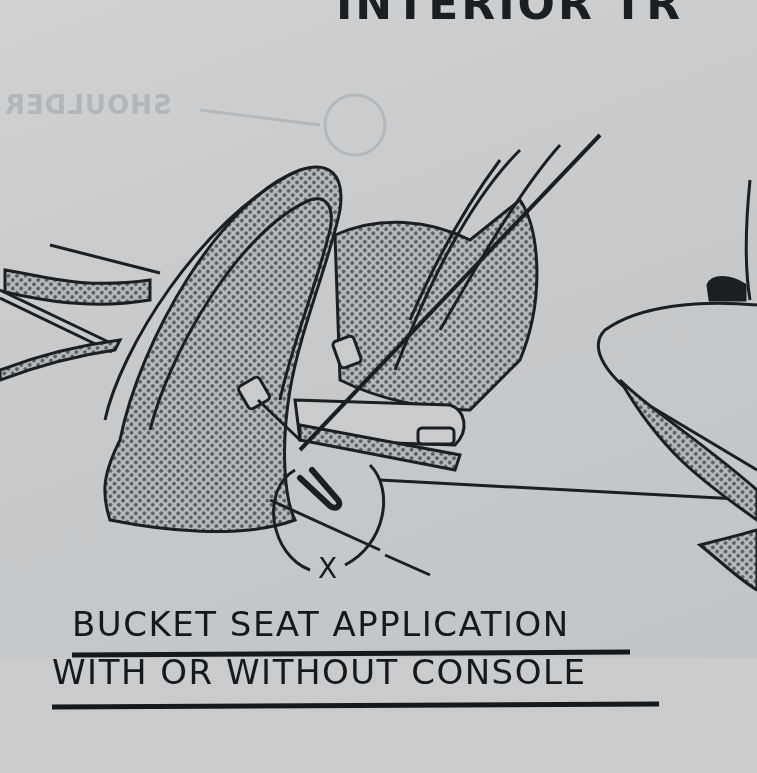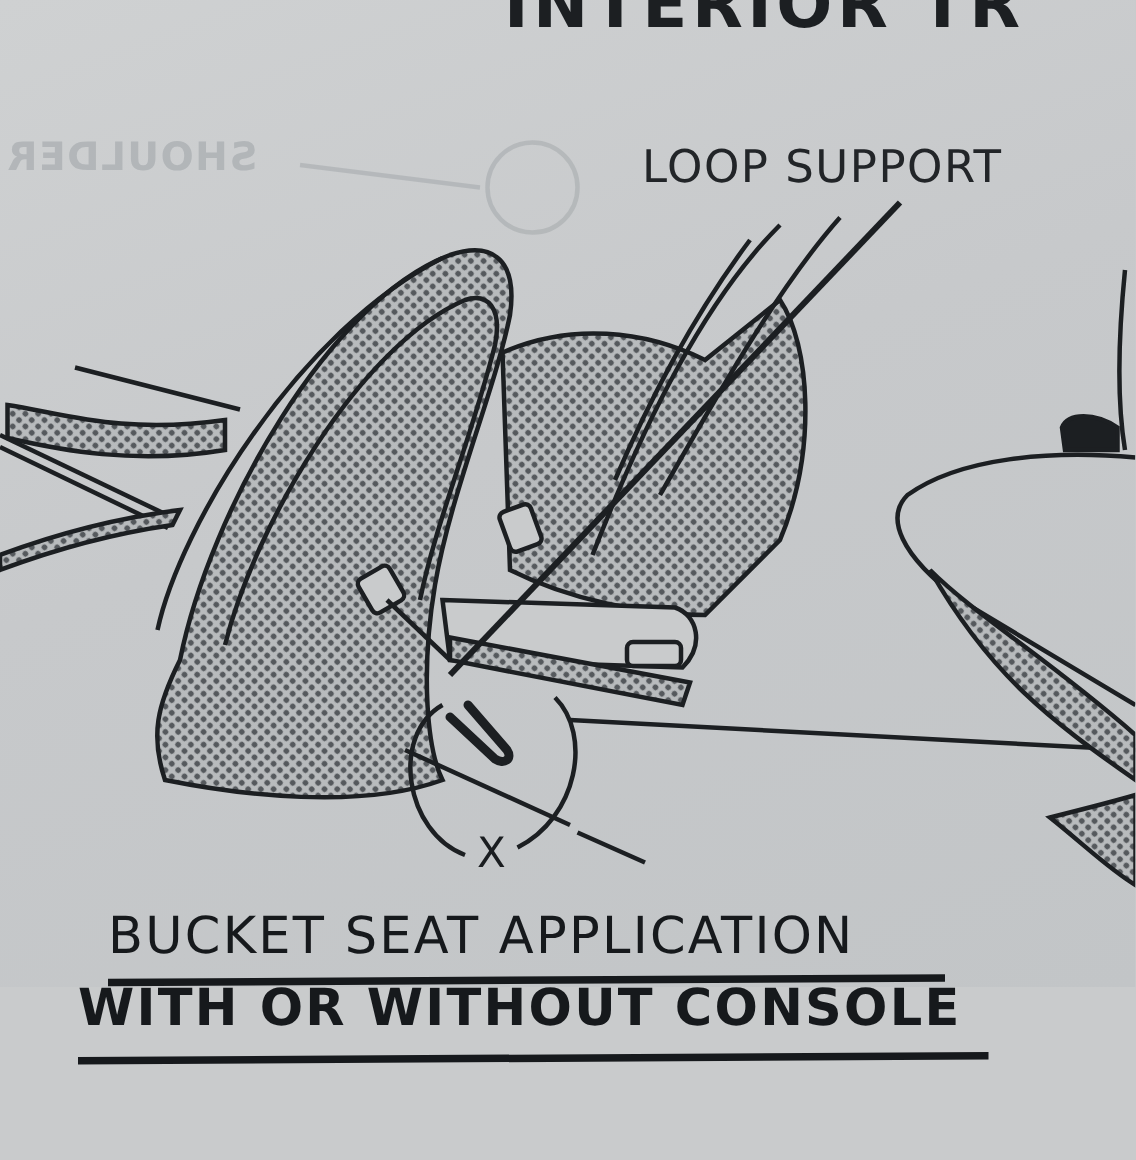--- a/index.html
+++ b/index.html
@@ -33,21 +33,21 @@
       white-space: nowrap;
     }
     .caption-line {
       position: absolute;
       font-family: "DejaVu Sans", sans-serif;
       font-size: 34px; color: #16191c; letter-spacing: 1.5px;
       white-space: nowrap;
       text-align: center;
     }
     .caption-1 { left: 72px; top: 604px; }
-    .caption-2 { left: 52px; top: 652px; font-weight: bold; }
+    .caption-2 { left: 52px; top: 652px; }
     .rule { position: absolute; height: 5px; background: #16191c; }
     .rule-1 { left: 72px; top: 651px; width: 558px; transform: rotate(-0.3deg); }
     .rule-2 { left: 52px; top: 703px; width: 607px; transform: rotate(-0.3deg); }
     .marker {
       position: absolute; left: 318px; top: 552px;
       font-family: "DejaVu Sans", sans-serif; font-size: 28px; color: #1a1d20;
     }
   </style>
 </head>
 <body>
@@ -121,20 +121,19 @@
                C690 430, 740 460, 757 470" fill="none"></path>
       <path d="M620 380 C650 410, 700 440, 757 490 L757 520 C700 480, 660 450, 620 380 Z" fill="url(#dots)"></path>
       <path d="M708 285 C712 275, 730 275, 745 285 L745 300 L710 300 Z" fill="#1c1f22"></path>
       <path d="M750 180 C745 230, 745 270, 750 300" fill="none"></path>
       <path d="M700 545 C720 540, 740 535, 757 530 L757 590 C740 580, 725 565, 700 545 Z" fill="url(#dots)"></path>
     </g>
   </svg>
 
   <div class="header-title">INTERIOR TR</div>
   <div class="bleed-label">SHOULDER</div>
-  <div class="callout">LOOP SUPPORT</div>
   <div class="marker">X</div>
 
   <div class="caption-line caption-1">BUCKET SEAT APPLICATION</div>
   <div class="rule rule-1"></div>
   <div class="caption-line caption-2">WITH OR WITHOUT CONSOLE</div>
   <div class="rule rule-2"></div>
 </div>
 
 </body></html>

